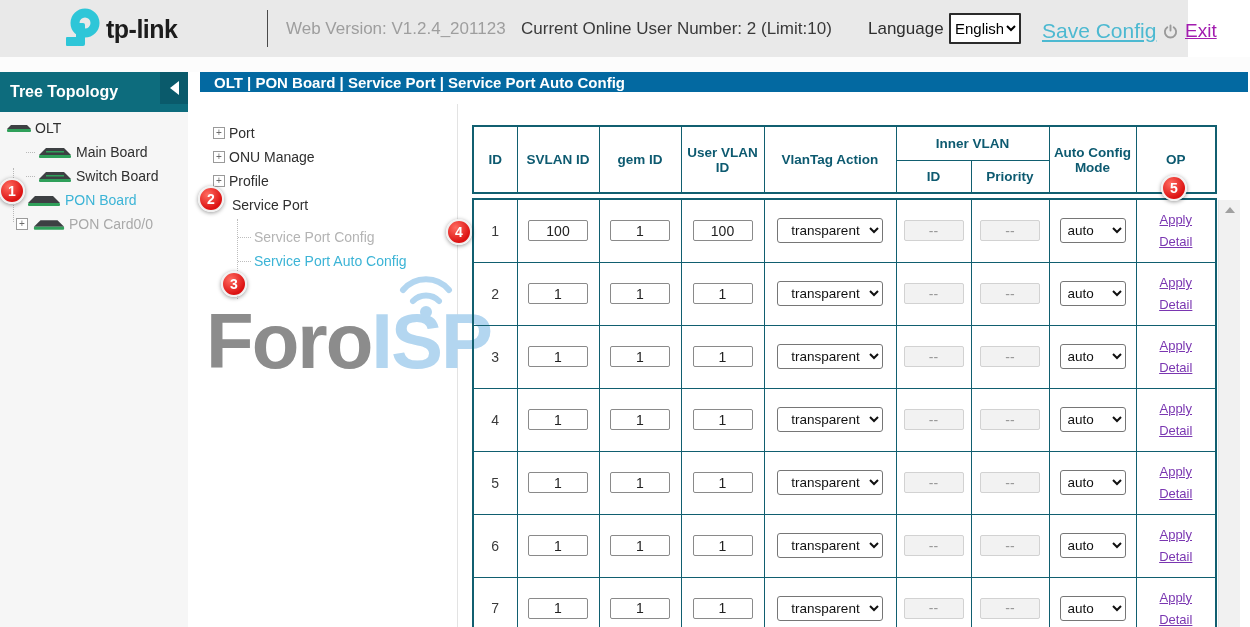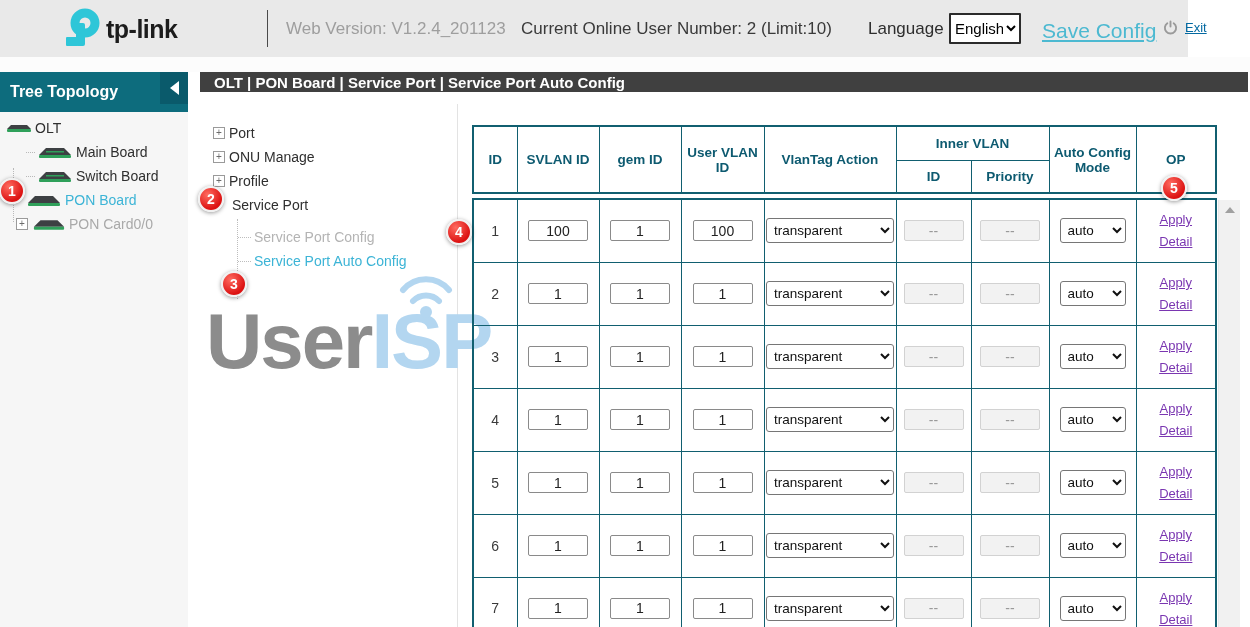--- a/index.html
+++ b/index.html
@@ -12,21 +12,21 @@
   .logo { position:absolute; left:62px; top:8px; display:flex; align-items:center; }
   .logo-text { font-size:25px; font-weight:bold; color:#1c1c1c; letter-spacing:-0.5px; margin-left:6px; }
   .topbar-divider { position:absolute; left:267px; top:10px; width:1px; height:37px; background:#4a4a4a; }
   .web-version { position:absolute; left:286px; top:19px; font-size:17px; color:#9e9e9e; }
   .online-users { position:absolute; left:521px; top:19px; font-size:17px; color:#3a3a3a; }
   .language-label { position:absolute; left:868px; top:19px; font-size:17px; color:#2e2e2e; }
   .language-select { position:absolute; left:949px; top:13px; width:72px; height:31px; font-size:15px;
     font-family:"Liberation Sans", sans-serif; border:2px solid #2b2b2b; background:#ffffff; border-radius:1px; }
   .save-config { position:absolute; left:1042px; top:19px; font-size:21px; color:#4cb9d1; text-decoration:underline; }
   .exit-group { position:absolute; left:1163px; top:20px; display:flex; align-items:center; gap:7px; }
-  .exit-link { font-size:13px; color:#0369a1; }
+  .exit-link { font-size:19px; color:#a21caf; }
 
   
   .strip { position:absolute; left:0; top:57px; width:1250px; height:15px; background:#fcfcfc; }
 
   
   .sidebar { position:absolute; left:0; top:72px; width:188px; height:555px; background:#f6f6f6; }
   .sidebar-header { position:relative; height:40px; background:#0d6c7d; display:flex; align-items:center; }
   .sidebar-title { color:#ffffff; font-size:16px; font-weight:bold; padding-left:10px; }
   .collapse-btn { position:absolute; right:0; top:0; width:28px; height:32px; background:#0a5a6b; display:flex; align-items:center; justify-content:center; cursor:pointer; }
   .collapse-arrow { width:0; height:0; border-top:7px solid transparent; border-bottom:7px solid transparent; border-right:9px solid #ffffff; }
@@ -37,21 +37,21 @@
   .tree-item.card { padding-left:16px; }
   .tree-item .lbl { margin-left:3px; }
   .tree-item.selected .lbl { color:#3cb4d6; }
   .tree-item.dimmed .lbl { color:#a9a9a9; }
   .tree-vline { position:absolute; left:13px; top:56px; height:54px; border-left:1px dotted #b9b9b9; }
   .tree-stub { width:9px; border-top:1px dotted #b9b9b9; margin-right:2px; }
   .expander { width:12px; height:12px; border:1px solid #9a9a9a; background:#ffffff; color:#6b6b6b;
     font-size:10px; line-height:10px; text-align:center; margin-right:4px; flex:0 0 auto; }
 
   
-  .breadcrumb { position:absolute; left:200px; top:72px; width:1048px; height:20px; background:#404040;
+  .breadcrumb { position:absolute; left:200px; top:72px; width:1048px; height:20px; background:#0369a1;
     color:#ffffff; font-size:15px; font-weight:600; display:flex; align-items:center; padding-left:14px; }
 
   
   .content { position:absolute; left:200px; top:104px; width:1050px; height:523px; background:#ffffff; }
   .nav-divider { position:absolute; left:257px; top:0; height:523px; border-left:1px solid #e3e3e3; }
 
   .nav { position:absolute; left:0; top:17px; width:250px; }
   .nav-item { height:24px; display:flex; align-items:center; font-size:14px; color:#2f2f2f; padding-left:13px; white-space:nowrap; }
   .nav-sub { margin-top:8px; position:relative; }
   .nav-sub-vline { position:absolute; left:37px; top:-6px; height:80px; border-left:1px dotted #bdbdbd; }
@@ -74,21 +74,21 @@
   .tbl-body { margin-top:4px; }
   th { font-size:13.5px; font-weight:bold; color:#0d5a70; padding:2px; }
   .hdr-r1 { height:34px; } .hdr-r2 { height:33px; }
   td.row-id { font-size:14px; color:#3a3a3a; }
   tbody tr { height:63px; }
   .cell-input { width:60px; height:21px; border:1px solid #8a8a8a; border-radius:2px; text-align:center;
     font-size:14px; font-family:"Liberation Sans", sans-serif; color:#222; background:#fff; }
   .cell-input:disabled, .cell-input.dis { background:#f2f2f2; border:1px solid #d2d2d2; color:#9a9a9a; }
   select.cell-select { height:25px; border:1px solid #767676; border-radius:3px; background:#ffffff;
     font-size:13.5px; font-family:"Liberation Sans", sans-serif; color:#111; padding-left:3px; }
-  select.wide { width:128px; } select.narrow { width:66px; }
+  select.wide { width:106px;text-align:center; } select.narrow { width:66px; }
   .op-link { display:block; font-size:13px; color:#7a36b1; text-decoration:underline; margin:7px 0; }
 
   
   .fake-scrollbar { position:absolute; left:1018px; top:96px; width:22px; height:427px; background:#f1f1f1; border-left:1px solid #e6e6e6; }
   .sb-up { position:absolute; left:0; top:0; width:22px; height:20px; display:flex; align-items:center; justify-content:center; }
   .sb-up-arrow { width:0; height:0; border-left:5px solid transparent; border-right:5px solid transparent; border-bottom:6px solid #a0a0a0; }
 
   
   .badge { position:absolute; width:26px; height:26px; border-radius:50%; border:2px solid #f1f1f1;
     background:radial-gradient(circle at 35% 30%, #ff6b60, #dc1212 70%); color:#ffffff; font-size:14px; font-weight:bold;
@@ -188,21 +188,21 @@
       </div>
     </div>
   </div>
 
   <div class="breadcrumb">OLT | PON Board | Service Port | Service Port Auto Config</div>
 
   <div class="content">
     <div class="nav-divider"></div>
 
     <div class="watermark">
-      <span class="wm-gray">User</span><span class="wm-blue">ISP</span>
+      <span class="wm-gray">Foro</span><span class="wm-blue">ISP</span>
       <svg class="wm-wifi" width="66" height="48" viewBox="0 0 66 48">
         <circle cx="33" cy="42" r="6" fill="#b3d6f0"></circle>
         <path d="M20 31 a18 18 0 0 1 26 0" stroke="#b3d6f0" stroke-width="6" fill="none" stroke-linecap="round"></path>
         <path d="M10 20 a30 30 0 0 1 46 0" stroke="#b3d6f0" stroke-width="6" fill="none" stroke-linecap="round"></path>
       </svg>
     </div>
 
     <div class="nav">
       <div class="nav-item">
         <span class="expander">+</span>

